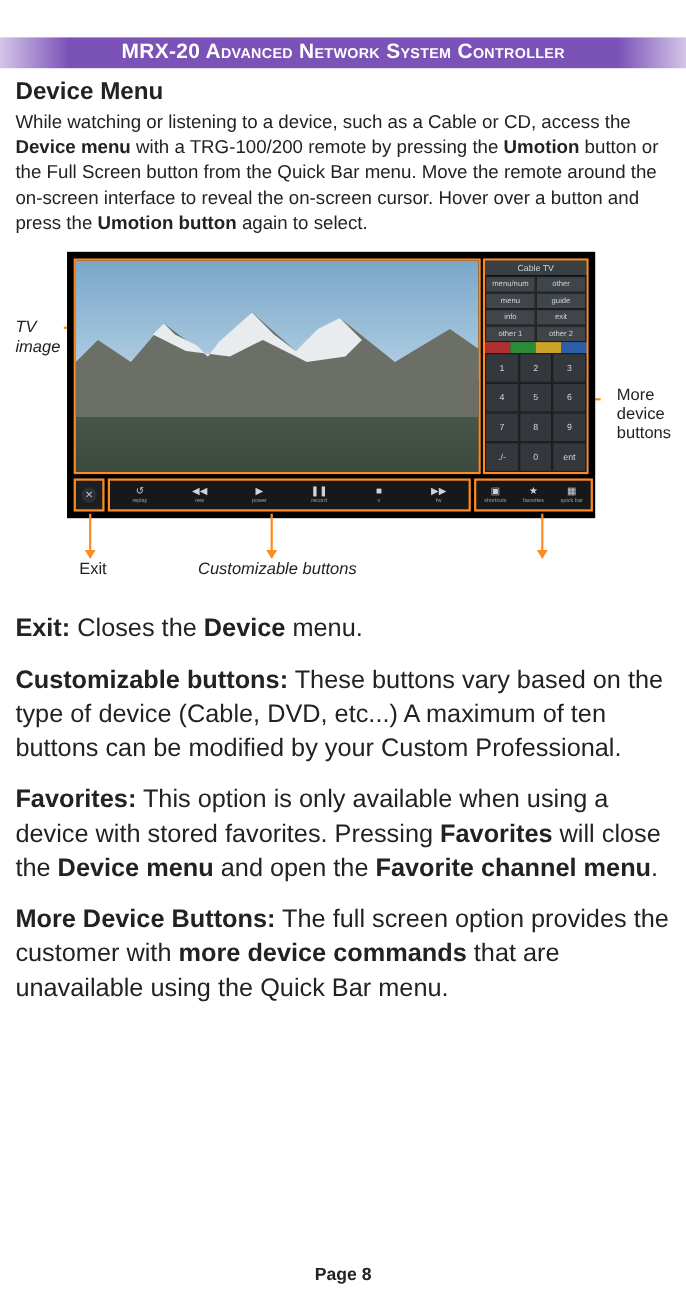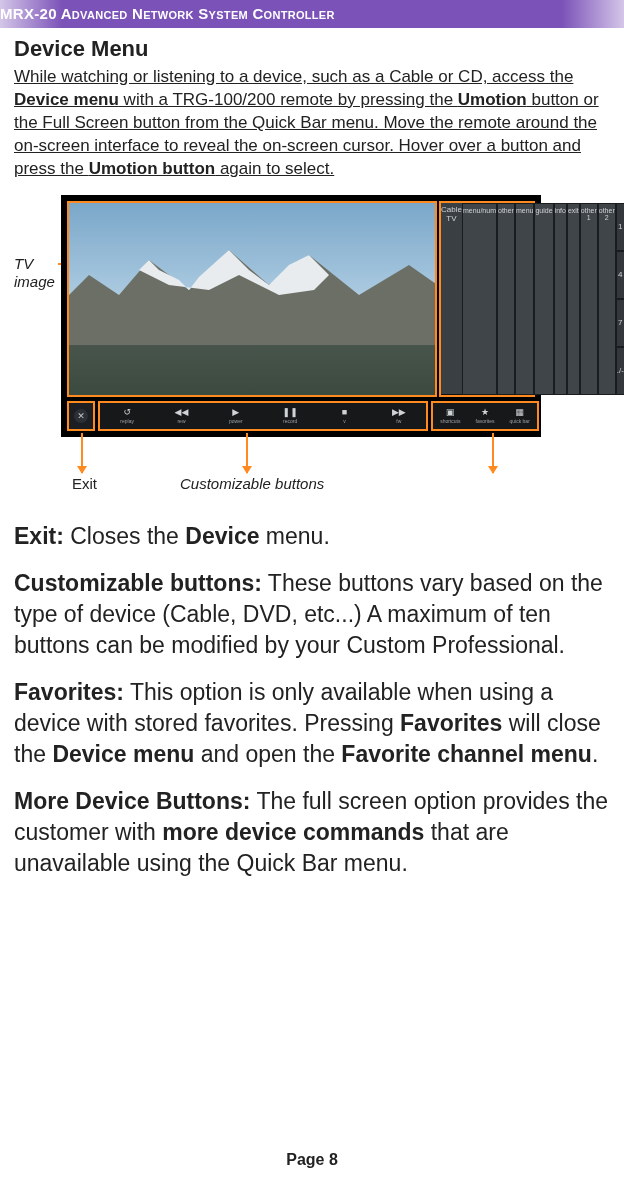--- a/index.html
+++ b/index.html
@@ -8,39 +8,40 @@
     height: 1189px;
     font-family: "Optima", "Segoe UI", Arial, sans-serif;
     background: #fff;
     color: #222;
     position: relative;
   }
   .header-band {
     height: 28px;
     background: linear-gradient(to right, #d4c6e8 0%, #7b52b8 10%, #7b52b8 90%, #d4c6e8 100%);
     color: #fff;
-    font-size: 15px;
+    text-align: center;
+    font-size: 19px;
     line-height: 28px;
     font-weight: 600;
     letter-spacing: 0.3px;
     font-variant: small-caps;
+    margin-top: 34px;
   }
   .content {
     padding: 8px 14px 0 14px;
   }
   h1.title {
     font-size: 22px;
     font-weight: 700;
     margin-bottom: 4px;
   }
   .intro {
     font-size: 17px;
     line-height: 1.35;
     margin-bottom: 14px;
-    text-decoration: underline;
   }
   .intro b { font-weight: 700; }
 
   
   .figwrap {
     position: relative;
     width: 596px;
     height: 320px;
     margin: 0 auto 6px auto;
   }
@@ -68,21 +69,21 @@
   }
   .ridge { fill: #6b6f66; }
   .snow { fill: #e8ecee; }
   .panel {
     position: absolute;
     right: 4px; top: 4px;
     width: 96px; height: 196px;
     background: #2b2f33;
     border: 2px solid #ff8a1f;
     display: flex;
-    flex-direction: row;
+    flex-direction: column;
     font-size: 7px;
     color: #cfd3d6;
   }
   .panel-title {
     background: #3a3f44;
     text-align: center;
     padding: 2px 0;
     font-size: 8px;
     border-bottom: 1px solid #111;
   }

